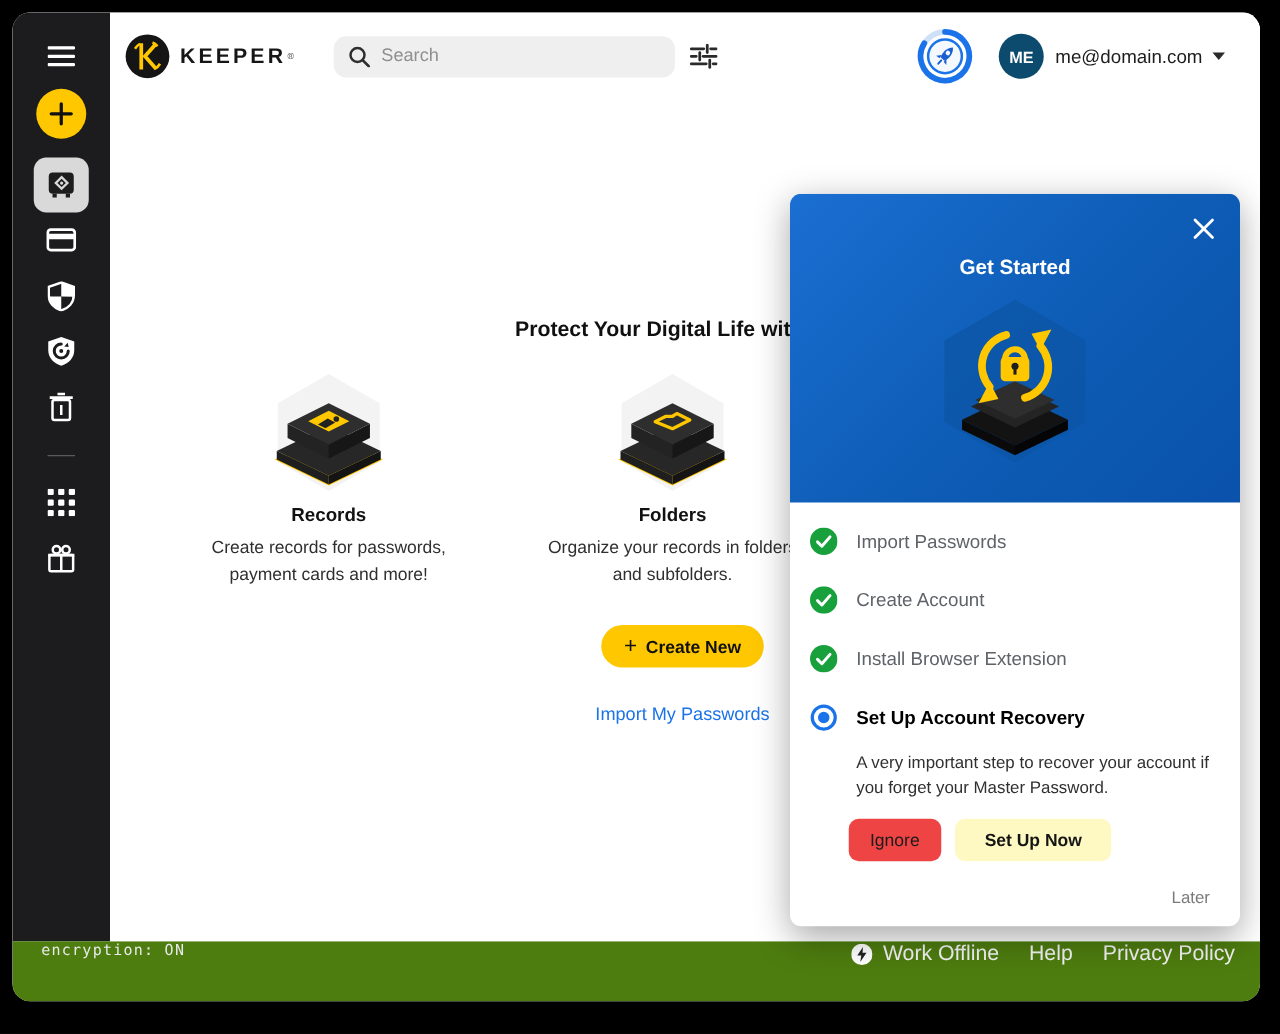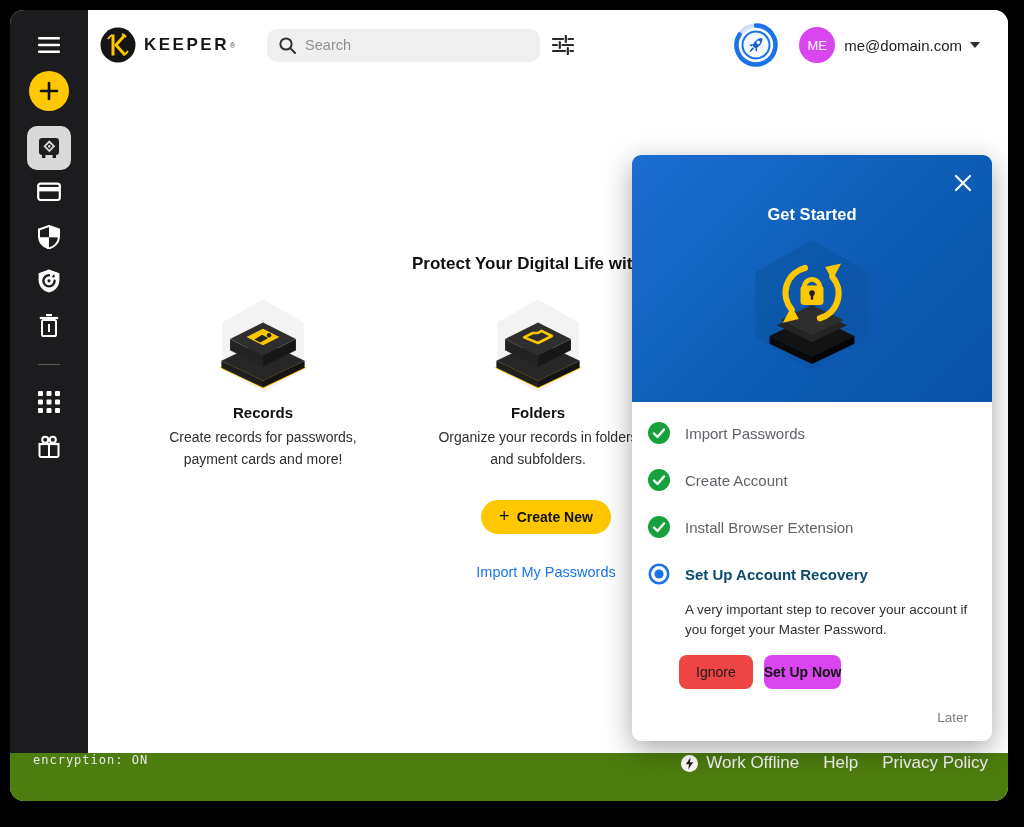--- a/index.html
+++ b/index.html
@@ -21,21 +21,21 @@
   .logo-group { display:flex; align-items:center; cursor:pointer; }
   .logo-circle { width:36px; height:36px; }
   .wordmark { font-size:17px; font-weight:bold; letter-spacing:2.5px; color:#161616; margin-left:8px; }
   .reg { font-size:7px; color:#444; vertical-align:super; margin-left:1px; }
   .search-pill { margin-left:32px; width:273px; height:33px; background:#efefef; border-radius:10px; display:flex; align-items:center; padding:0 12px; }
   .search-pill input { border:none; outline:none; background:transparent; font-size:14.5px; color:#333; margin-left:9px; width:200px; font-family:"Liberation Sans", sans-serif; }
   .search-pill input::placeholder { color:#8f8f8f; }
   .tune-wrap { margin-left:12px; cursor:pointer; display:flex; }
   .spacer { flex:1; }
   .sync-wrap { width:46px; height:46px; margin-right:20px; cursor:pointer; }
-  .avatar { width:36px; height:36px; border-radius:50%; background:#d946ef; color:#fff; font-size:13px; font-weight:normal; display:flex; align-items:center; justify-content:center; cursor:pointer; }
+  .avatar { width:36px; height:36px; border-radius:50%; background:#0c4a6e; color:#fff; font-size:13px; font-weight:bold; display:flex; align-items:center; justify-content:center; cursor:pointer; }
   .email { margin-left:9px; font-size:15px; color:#1d1d1f; cursor:pointer; }
   .caret { width:0; height:0; border-left:5px solid transparent; border-right:5px solid transparent; border-top:6px solid #2b2b2b; margin-left:8px; cursor:pointer; }
 
   
   .heading { position:absolute; left:324px; top:244px; font-size:17px; font-weight:bold; color:#101010; white-space:nowrap; }
   .feature { position:absolute; top:284px; display:flex; flex-direction:column; align-items:center; text-align:center; }
   .feature.records { left:60px; width:230px; }
   .feature.folders { left:350px; width:200px; }
   .feature-title { font-size:15px; font-weight:bold; color:#111; margin-top:6px; }
   .feature-desc { font-size:14px; color:#2f2f2f; line-height:1.6; margin-top:5px; }
@@ -52,25 +52,25 @@
   
   .modal { position:absolute; left:622px; top:145px; width:360px; height:586px; background:#fff; border-radius:9px; box-shadow:0 8px 28px rgba(0,0,0,.35); overflow:hidden; }
   .modal-hero { height:247px; background:linear-gradient(135deg,#1b6fd2 0%,#0d5cb5 55%,#0a52ab 100%); position:relative; display:flex; flex-direction:column; align-items:center; }
   .modal-close { position:absolute; top:18px; right:19px; width:20px; height:20px; cursor:pointer; }
   .modal-title { color:#fff; font-size:16.5px; font-weight:bold; margin-top:50px; }
   .hero-art { margin-top:6px; }
   .steps { padding:16px 16px 0 16px; }
   .step-row { display:flex; align-items:center; height:30px; margin-bottom:17px; cursor:pointer; }
   .step-icon { width:22px; height:22px; flex-shrink:0; }
   .step-label { margin-left:15px; font-size:15px; color:#5f6368; }
-  .step-label.current { color:#0c4a6e; font-weight:bold; }
+  .step-label.current { color:#000000; font-weight:bold; }
   .step-desc { margin:-6px 0 0 37px; width:292px; font-size:13.5px; color:#303030; line-height:1.45; }
   .modal-actions { display:flex; gap:11px; margin:16px 0 0 31px; }
   .btn-ignore { border:none; background:#ef4444; color:#1b1b1b; font-size:14px; height:34px; padding:0 17px; border-radius:8px; cursor:pointer; font-family:"Liberation Sans", sans-serif; }
-  .btn-setup { border:none; background:#d946ef; color:#151515; font-size:14px; font-weight:bold; height:34px; padding:0 0; border-radius:8px; cursor:pointer; font-family:"Liberation Sans", sans-serif; }
+  .btn-setup { border:none; background:#fef9c3; color:#151515; font-size:14px; font-weight:bold; height:34px; padding:0 24px; border-radius:8px; cursor:pointer; font-family:"Liberation Sans", sans-serif; }
   .later { position:absolute; right:24px; bottom:16px; font-size:13.5px; color:#7b7b7b; cursor:pointer; }
 </style>
 </head>
 <body>
 
 <div class="stage">
   <div class="window">
     <div class="body-row">
 
       <aside class="sidebar">

